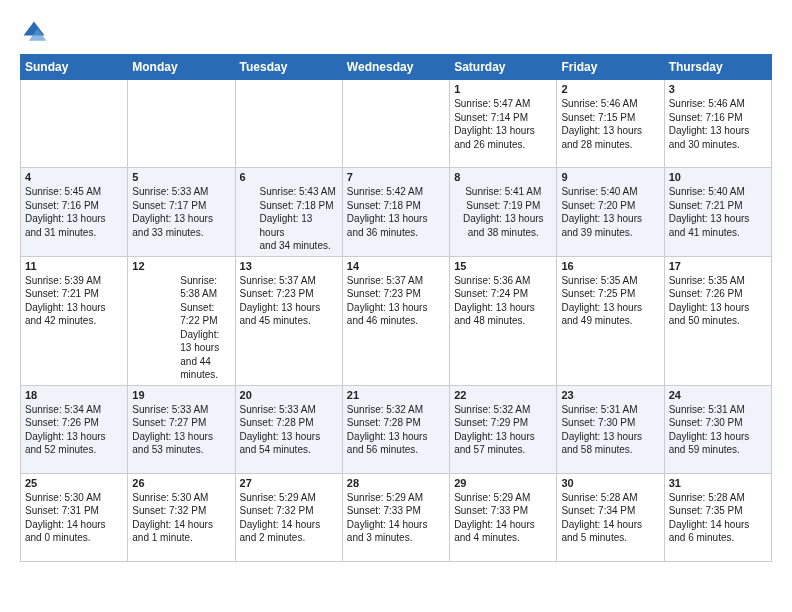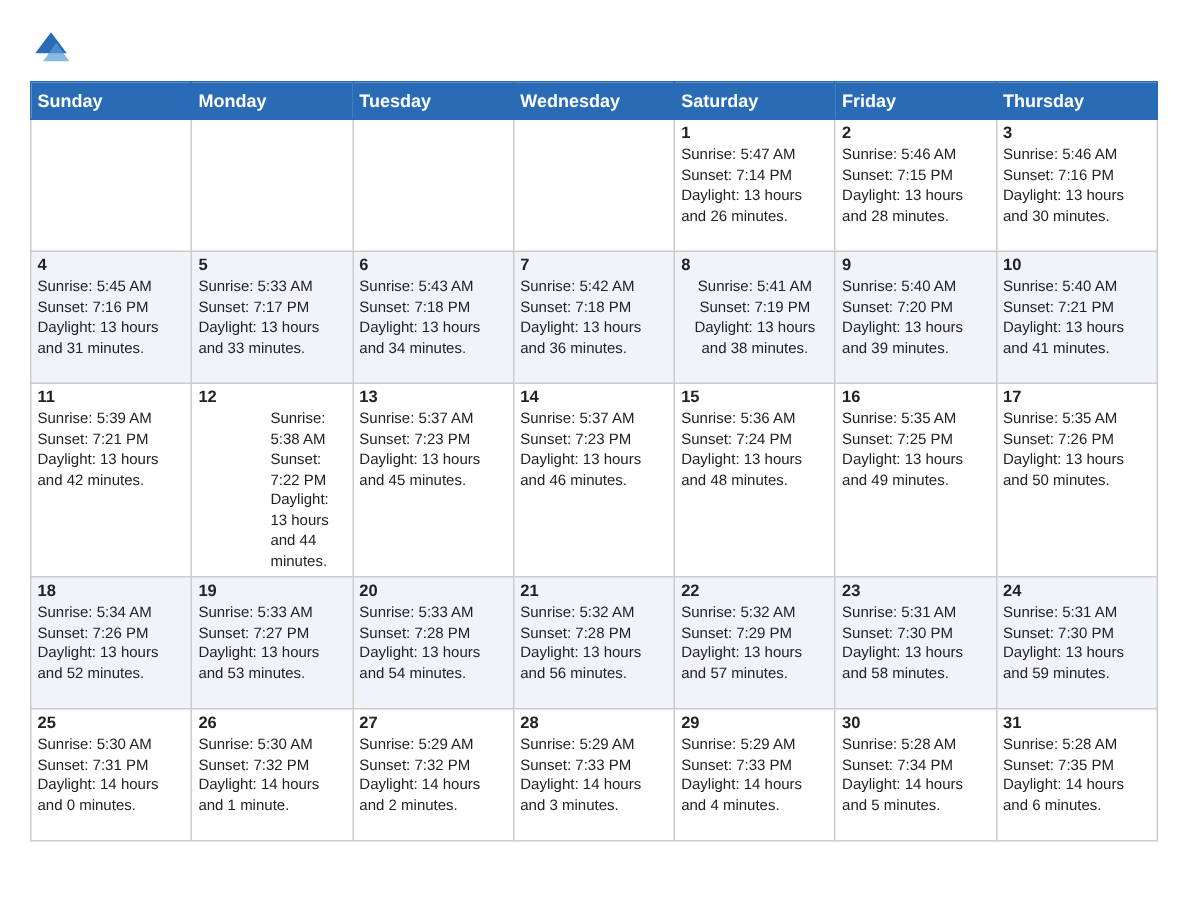--- a/index.html
+++ b/index.html
@@ -172,21 +172,21 @@
           </td>
           <td>
             <span class="day-num">5</span>
             <div class="day-info" style="white-space: pre-line;">Sunrise: 5:33 AM
 Sunset: 7:17 PM
 Daylight: 13 hours
 and 33 minutes.</div>
           </td>
           <td>
             <span class="day-num">6</span>
-            <div class="day-info" style="white-space: pre-line;">Sunrise: 5:43 AM
+            <div class="day-info" style="white-space: pre-line; margin-left: 20px;">Sunrise: 5:43 AM
 Sunset: 7:18 PM
 Daylight: 13 hours
 and 34 minutes.</div>
           </td>
           <td>
             <span class="day-num">7</span>
             <div class="day-info" style="white-space: pre-line;">Sunrise: 5:42 AM
 Sunset: 7:18 PM
 Daylight: 13 hours
 and 36 minutes.</div>

